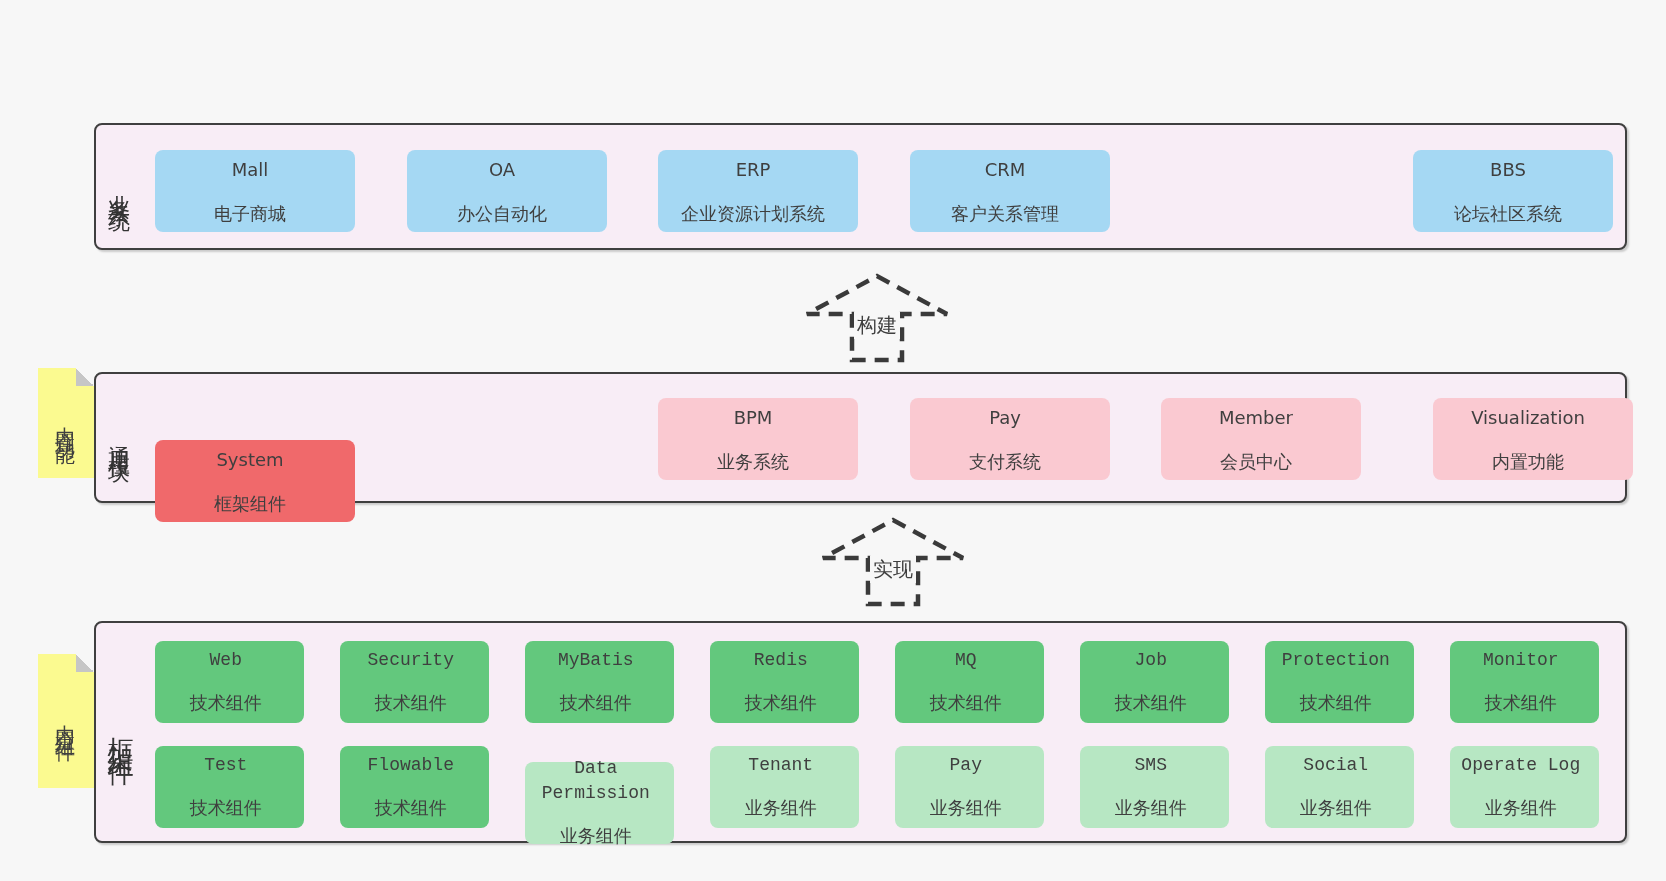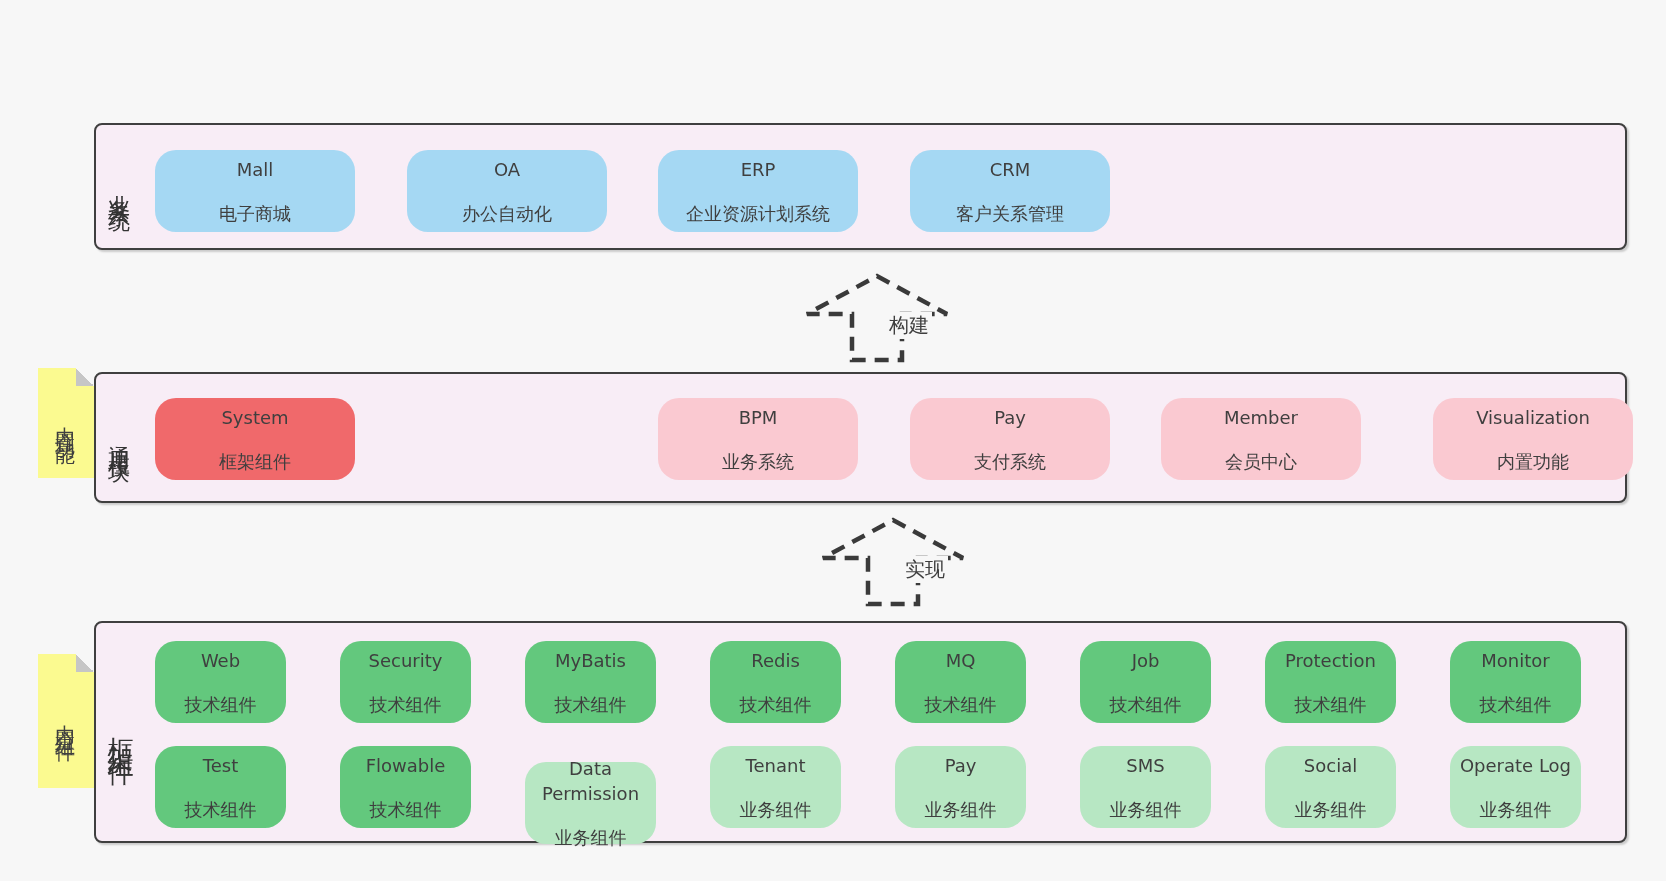--- a/index.html
+++ b/index.html
@@ -10,44 +10,44 @@
   #section-business{top:123px;height:123px;}
   #section-modules{top:372px;height:127px;}
   #section-framework{top:621px;height:218px;}
 
   
   .section-label{position:absolute;left:8px;top:0;bottom:0;display:flex;align-items:center;justify-content:center;
     writing-mode:vertical-lr;text-orientation:upright;font-size:22px;letter-spacing:5px;color:#333;}
   .section-label.big{font-size:26px;letter-spacing:8px;}
 
   
-  .box{position:absolute;height:82px;border-radius:21px;display:flex;flex-direction:column;align-items:center;justify-content:center;
+  .box{position:absolute;height:82px;border-radius:8px;display:flex;flex-direction:column;justify-content:center;
     text-align:center;font-size:18px;line-height:25px;color:#3f3f3f;gap:19px;}
   .box .en,.box .zh{display:block;max-width:95%;}
   .w6{width:200px;}   
-  .w8{width:131px;}   
+  .w8{width:149px;font-family:Liberation Mono, monospace;}   
   .c-blue{background:#a5d8f3;}
-  .c-red{background:#f0696b;}
+  .c-red{background:#f0696b;margin-top:42px;}
   .c-pink{background:#fac9d1;}
   .c-green{background:#63c87d;}
   .c-lgreen{background:#b7e7c3;}
 
   
   .sticky{position:absolute;left:38px;width:56px;background:#fbfa90;z-index:2;display:flex;align-items:center;justify-content:center;
     writing-mode:vertical-lr;text-orientation:upright;font-size:20px;letter-spacing:6px;color:#3f3f3f;}
   #sticky-modules{top:368px;height:110px;}
   #sticky-framework{top:654px;height:134px;}
   .fold{position:absolute;top:0;right:0;width:18px;height:18px;
     background:linear-gradient(to bottom left,#f7f7f7 50%,#c6c6c6 50%);}
 
   
   .arrow{position:absolute;width:146px;height:92px;z-index:0;}
   .arrow svg{display:block;}
   .arrow-label{position:absolute;left:50%;top:40px;transform:translateX(-50%);background:#f7f7f7;
-    padding:0 3px;font-size:20px;color:#3f3f3f;white-space:nowrap;margin-left:32px;}
+    padding:0 3px;font-size:20px;color:#3f3f3f;white-space:nowrap;}
   #arrow-build{left:804px;top:272px;}
   #arrow-implement{left:820px;top:516px;}
 </style>
 </head>
 <body>
 
 <div id="canvas">
 
   <div class="section" id="section-business">
     <div class="section-label">业务系统</div>
@@ -59,20 +59,24 @@
       <span class="en">ERP</span>
       <span class="zh">企业资源计划系统</span>
     </div>
     <div class="box c-blue w6" style="left:311px;top:25px">
       <span class="en">OA</span>
       <span class="zh">办公自动化</span>
     </div>
     <div class="box c-blue w6" style="left:814px;top:25px">
       <span class="en">CRM</span>
       <span class="zh">客户关系管理</span>
+    </div>
+    <div class="box c-blue w6" style="left:1317px;top:25px">
+      <span class="en">BBS</span>
+      <span class="zh">论坛社区系统</span>
     </div>
   </div>
 
   <div class="arrow" id="arrow-build">
     <svg width="146" height="92" viewBox="0 0 146 92">
       <polygon points="73,4 143,42 98,42 98,88 48,88 48,42 3,42" fill="none" stroke="#3a3a3a" stroke-width="4.5" stroke-dasharray="14 9"></polygon>
     </svg>
     <div class="arrow-label">构建</div>
   </div>
 

